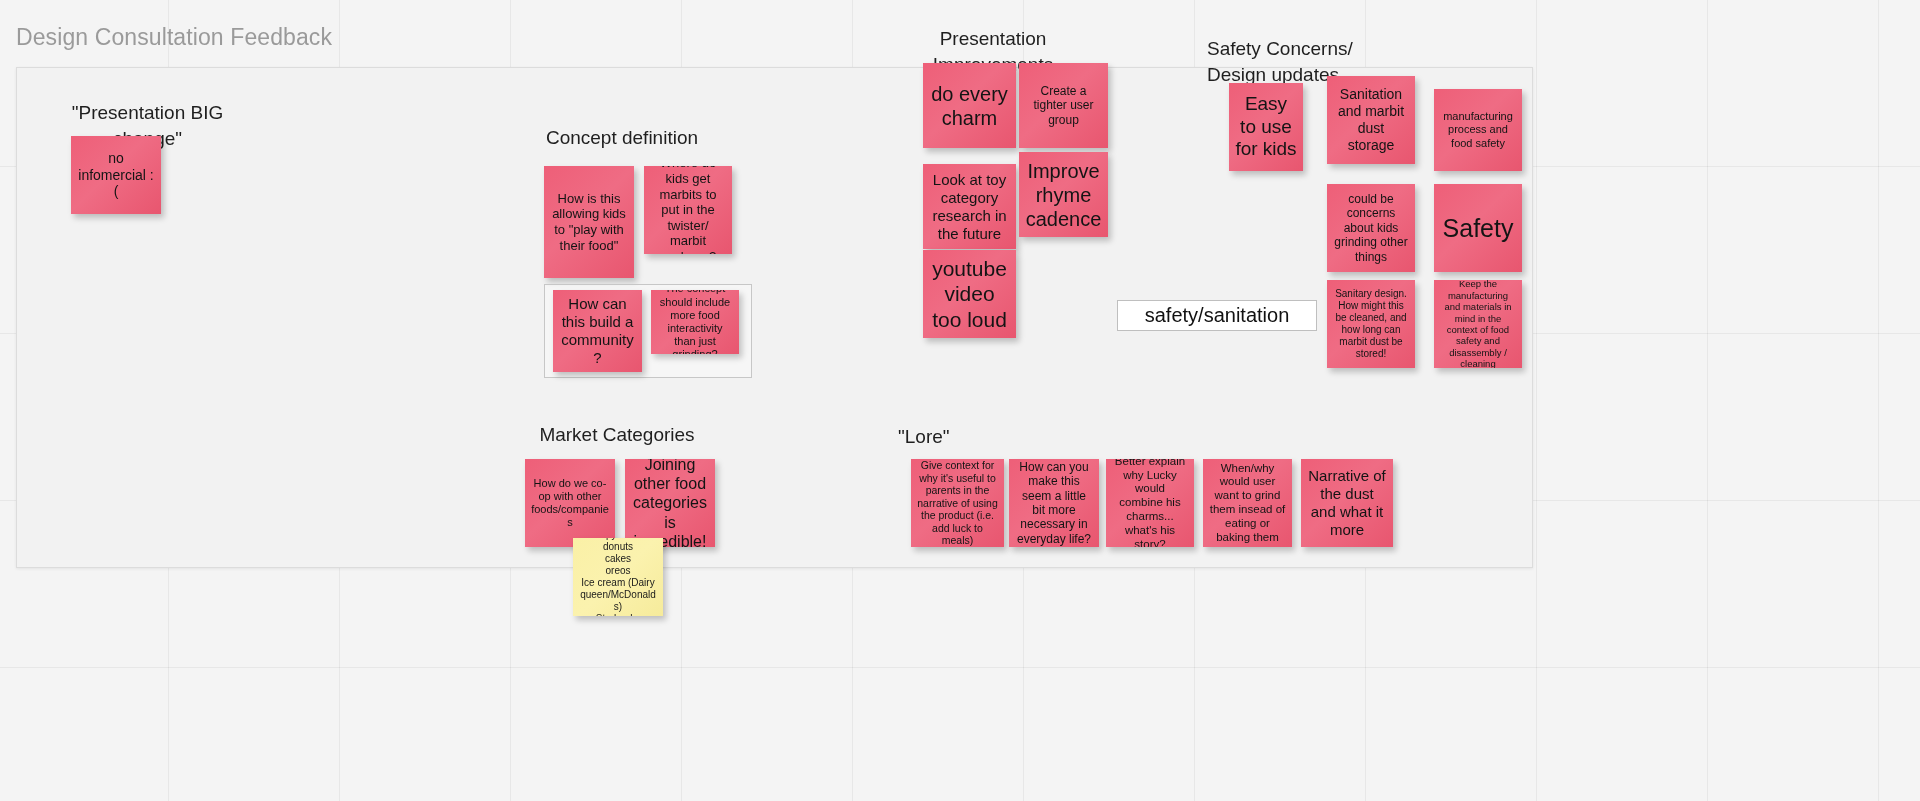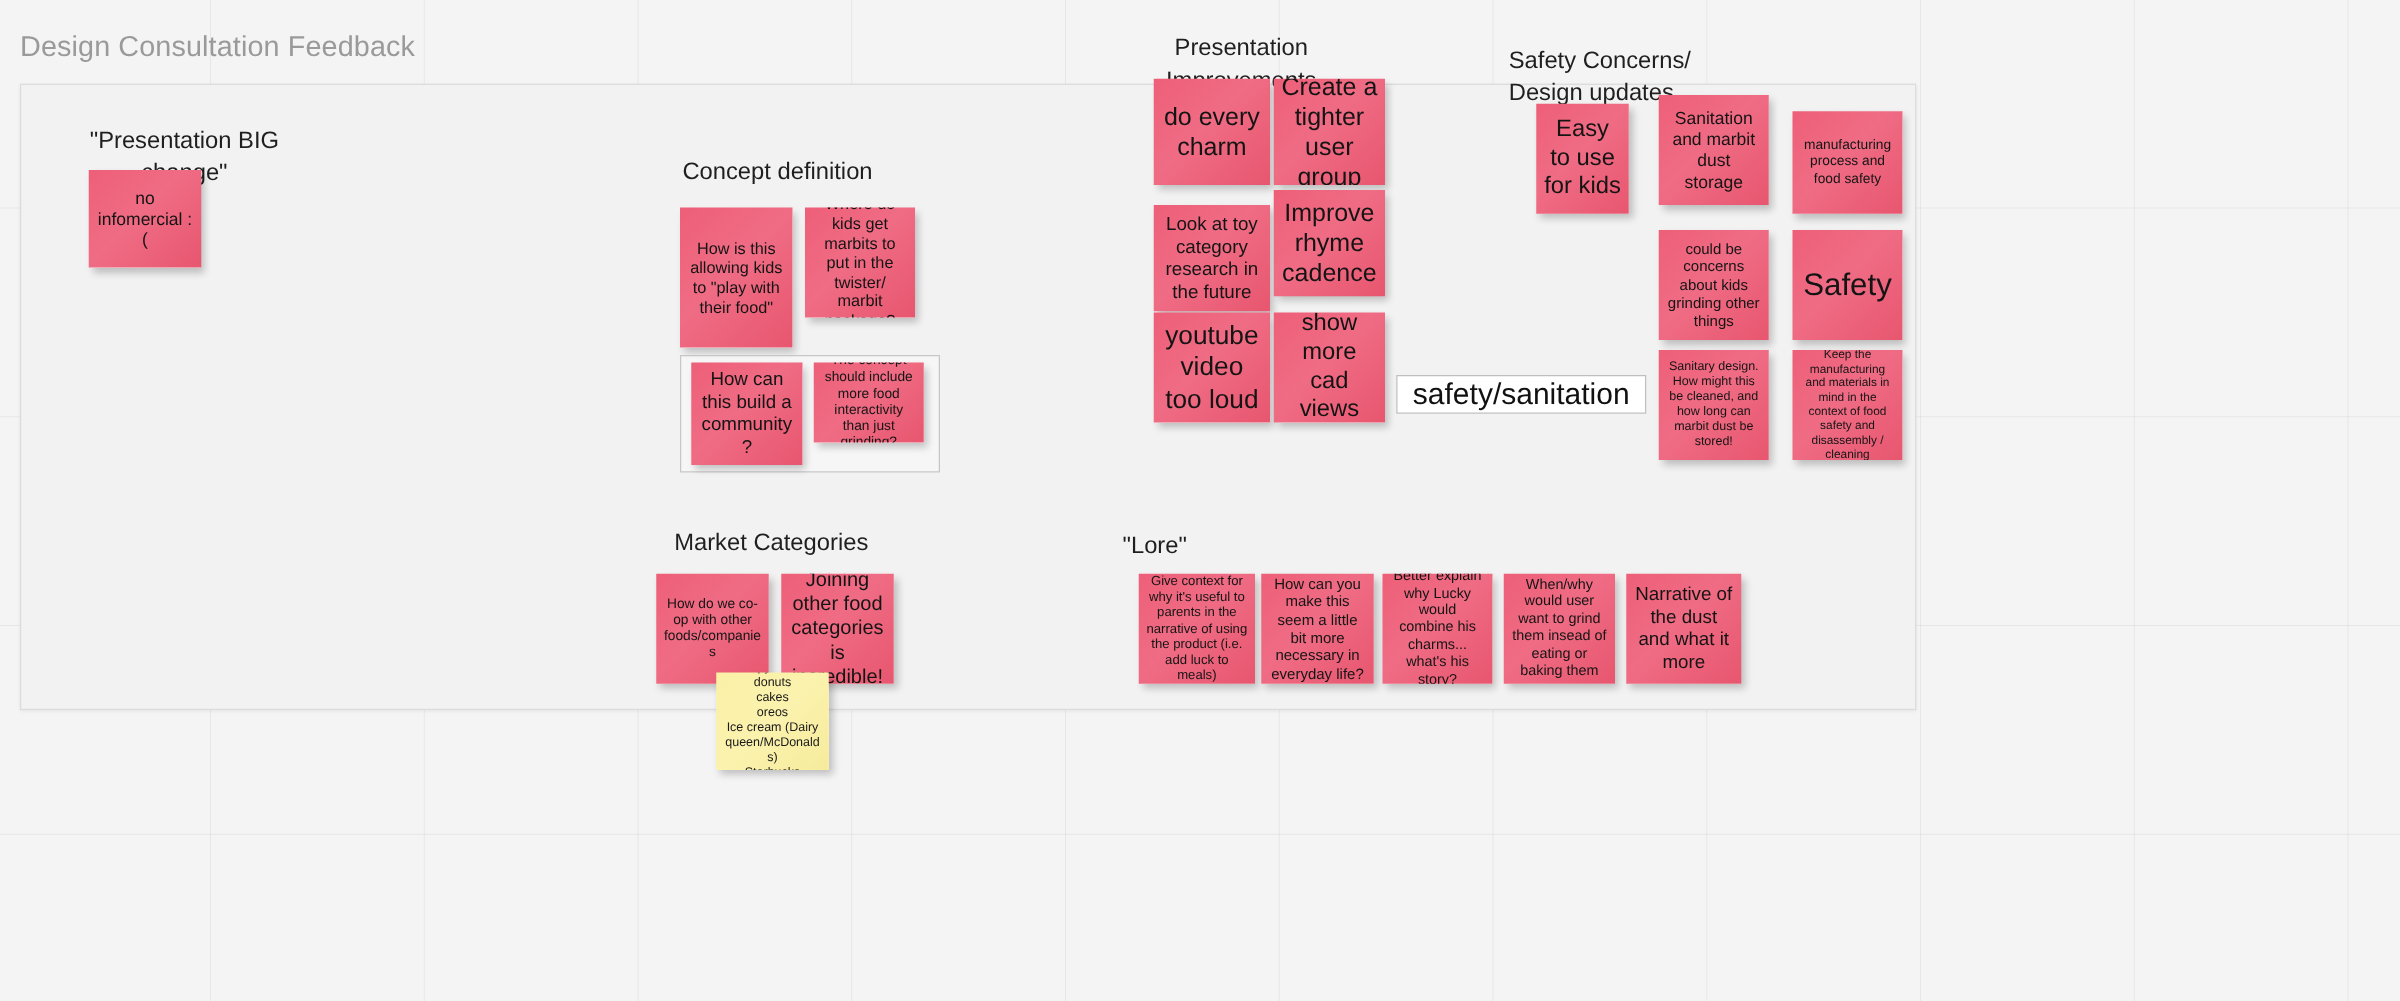--- a/index.html
+++ b/index.html
@@ -82,21 +82,21 @@
 
   
   .textbox {
     position: absolute;
     background: #ffffff;
     border: 1px solid #bfbfbf;
     display: flex;
     align-items: center;
     justify-content: center;
     color: #111;
-    font-size: 24px;
+    font-size: 20px;
   }
 
   
   .group-frame {
     position: absolute;
     border: 1px solid #c7c7c7;
     background: rgba(255,255,255,0.35);
   }
 </style>
 </head>
@@ -133,39 +133,36 @@
   <div class="note" style="left:651px; top:290px; width:88px; height:64px; font-size:11px;">
     <span>The concept should include more food interactivity than just grinding?</span>
   </div>
 
   <div class="section-title" style="left: 888px; top: 26px; width: 210px; white-space: pre-line;">Presentation Improvements</div>
 
   <div class="note" style="left:923px; top:63px; width:93px; height:85px; font-size:20px;">
     <span>do every charm</span>
   </div>
 
-  <div class="note" style="left:1019px; top:63px; width:89px; height:85px; font-size:20px;">
+  <div class="note" style="left:1019px; top:63px; width:89px; height:85px; font-size:12px;">
     <span>Create a tighter user group</span>
   </div>
 
   <div class="note" style="left:923px; top:164px; width:93px; height:85px; font-size:15px;">
     <span>Look at toy category research in the future</span>
   </div>
 
   <div class="note" style="left:1019px; top:152px; width:89px; height:85px; font-size:20px;">
     <span>Improve rhyme cadence</span>
   </div>
 
   <div class="note" style="left:923px; top:250px; width:93px; height:88px; font-size:21px;">
     <span>youtube video too loud</span>
   </div>
 
-  <div class="note" style="left:1019px; top:250px; width:89px; height:88px; font-size:19px;">
-    <span>show more cad views</span>
-  </div>
 
   <div class="textbox" style="left:1117px; top:300px; width:200px; height:31px;">
     <span>safety/sanitation</span>
   </div>
 
   <div class="section-title" style="left: 1207px; top: 36px; width: 260px; text-align: left; white-space: pre-line;">Safety Concerns/
 Design updates</div>
 
   <div class="note" style="left:1229px; top:83px; width:74px; height:88px; font-size:19px;">
     <span>Easy to use for kids</span>

